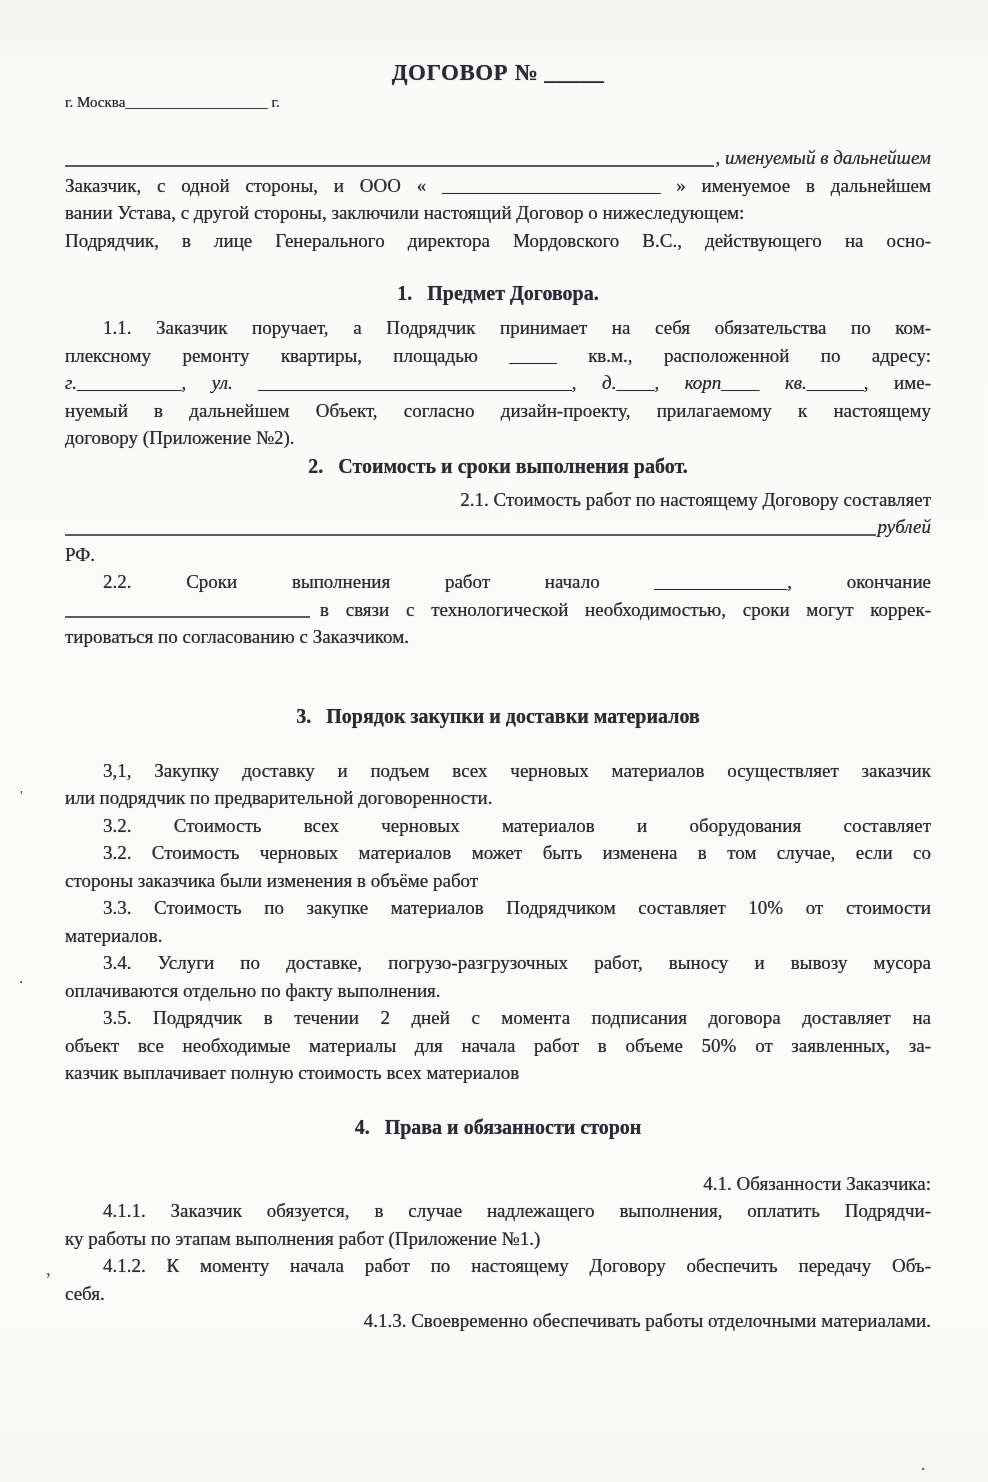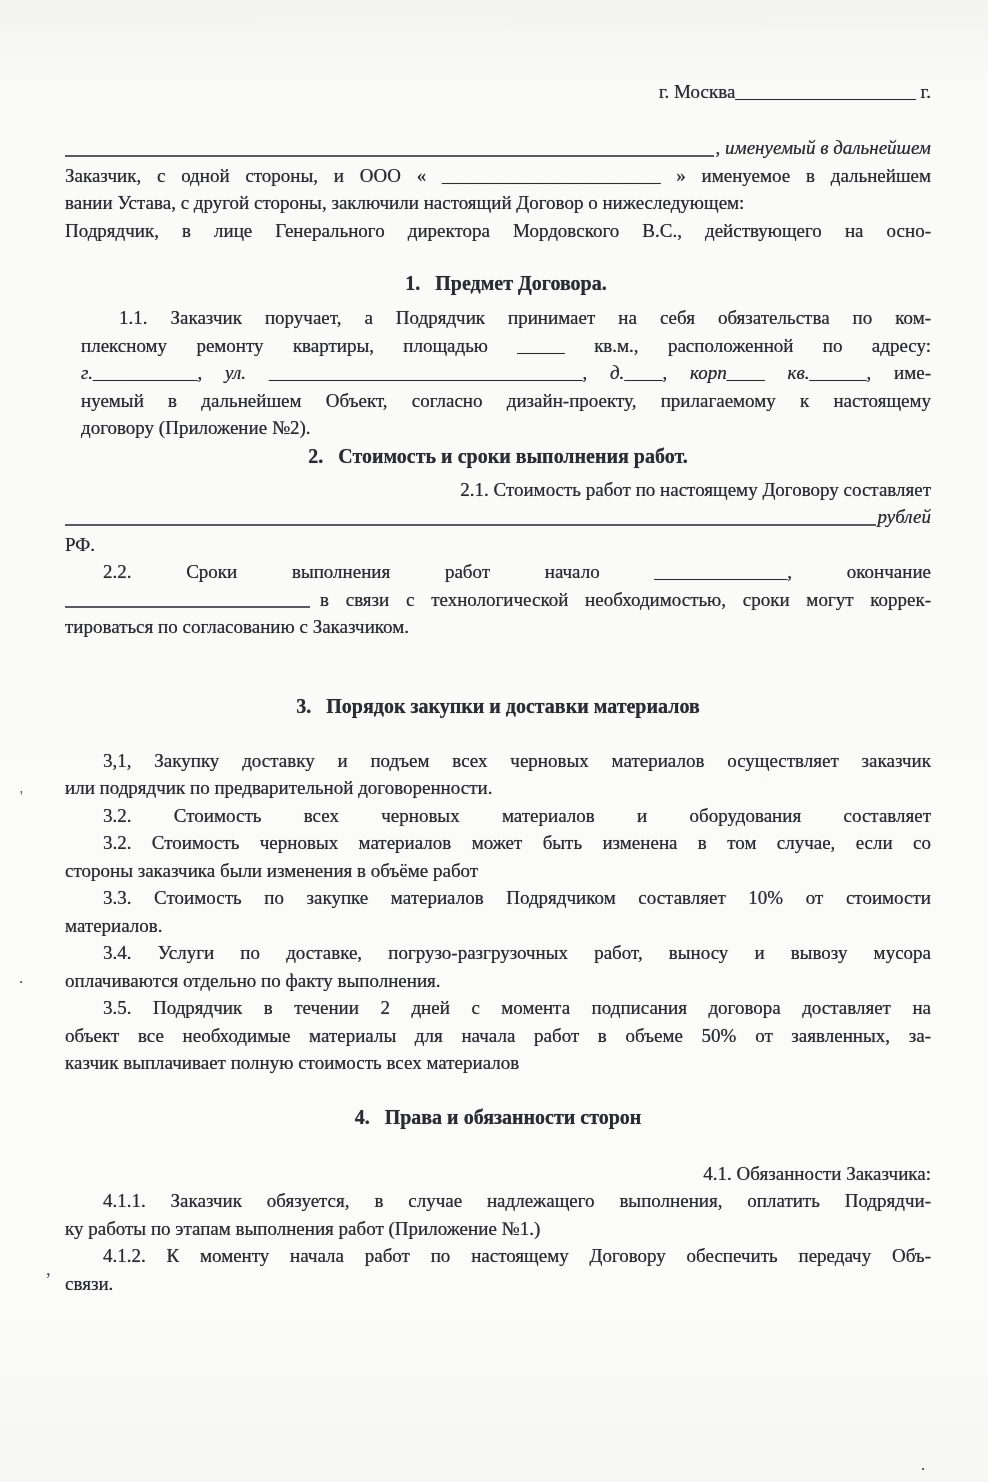--- a/index.html
+++ b/index.html
@@ -33,33 +33,32 @@
 
   .title {
     text-align: center;
     font-weight: bold;
     font-size: 23px;
     line-height: 30px;
     letter-spacing: 0.5px;
   }
   .dateline {
     display: flex;
-    justify-content: flex-end;
-    margin-top: 20px;
-    font-size: 19px;
+    justify-content: flex-start;
+    font-size: 15px;
     line-height: 28px;
   }
   .intro { margin-top: 28px; }
   .hd {
     text-align: center;
     font-weight: bold;
     font-size: 20px;
     line-height: 28px;
   }
-  .sec1 { margin-top: 25px; margin-left: 16px; }
+  .sec1 { margin-top: 25px; }
   .sec1 .para { margin-top: 7px; }
   .sec2 { }
   .sec2 .para { margin-top: 6px; }
   .sec3 { margin-top: 51px; }
   .sec3 .para { margin-top: 27px; }
   .sec4 { margin-top: 26px; }
   .sec4 .para { margin-top: 29px; }
 
   .flexln { display: flex; }
   .blank {
@@ -81,20 +80,21 @@
   .art2 { left: 19px;  top: 968px;  font-size: 17px; }
   .art3 { left: 46px;  top: 1258px; font-size: 19px; }
   .art4 { left: 921px; top: 1455px; font-size: 17px; color: #3a3a40; }
 </style>
 </head>
 <body>
 
 <div class="page">
   <div class="content">
 
+    <div class="title">ДОГОВОР № _____</div>
 
     <div class="dateline">
       <span>г. Москва</span>
       <span>___________________ г.</span>
     </div>
 
     <div class="intro">
       <div class="ln flexln">
         <span class="blank grow"></span>
         <span class="tail">, именуемый в дальнейшем</span>
@@ -151,21 +151,22 @@
       </div>
     </div>
 
     <div class="sec4">
       <div class="hd">4.&nbsp;&nbsp;&nbsp;Права и обязанности сторон</div>
       <div class="para">
         <div class="ln left ind">4.1. Обязанности Заказчика:</div>
         <div class="ln fill ind">4.1.1. Заказчик обязуется, в случае надлежащего выполнения, оплатить Подрядчи-</div>
         <div class="ln left">ку работы по этапам выполнения работ (Приложение №1.)</div>
         <div class="ln fill ind">4.1.2. К моменту начала работ по настоящему Договору обеспечить передачу Объ-</div>
-        <div class="ln left">связи.</div>
+        <div class="ln left">себя.</div>
+        <div class="ln left ind">4.1.3. Своевременно обеспечивать работы отделочными материалами.</div>
       </div>
     </div>
 
   </div>
 
   <span class="art art1">'</span>
   <span class="art art2">.</span>
   <span class="art art3">,</span>
   <span class="art art4">.</span>
 </div>

